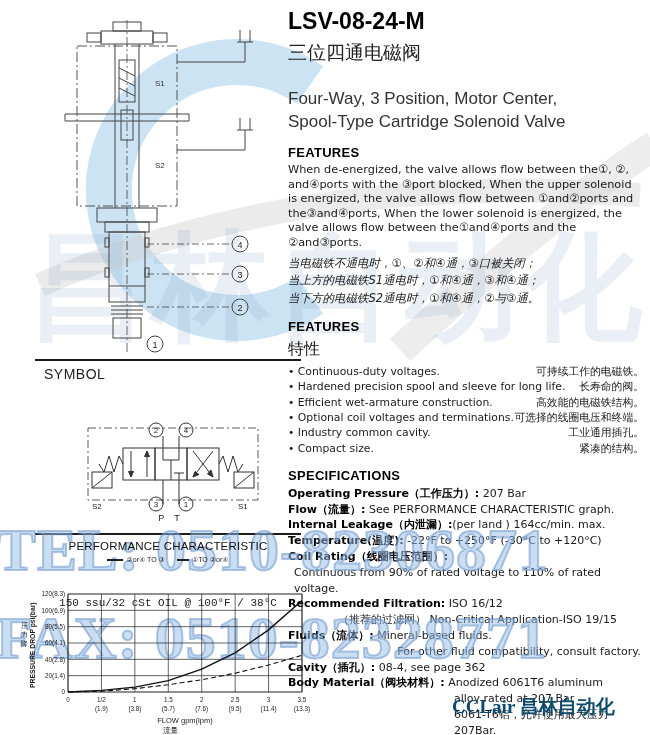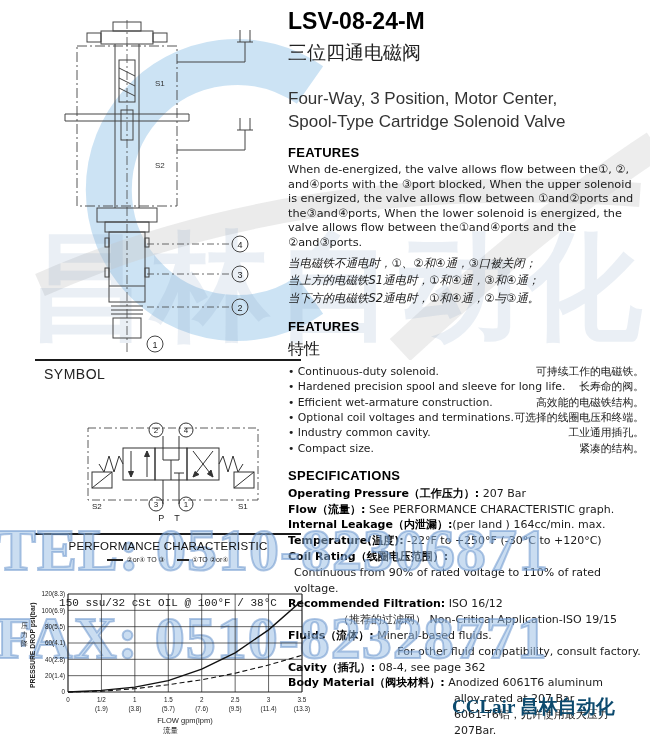--- a/index.html
+++ b/index.html
@@ -264,21 +264,21 @@
     <div class="op-cn" id="op-cn">
         <div class="">当电磁铁不通电时，①、②和④通，③口被关闭；</div>
         <div class="">当上方的电磁铁S1通电时，①和④通，③和④通；</div>
         <div class="">当下方的电磁铁S2通电时，①和④通，②与③通。</div>
       </div>
 
     <div class="sec-head">FEATURES</div>
     <div class="sec-head-cn">特性</div>
     <div class="feat-list" id="features-list">
         <div class="feat-row">
-          <span>• Continuous-duty solenoid.</span>
+          <span>• Continuous-duty voltages.</span>
           <span class="cn">可持续工作的电磁铁。</span>
         </div>
         <div class="feat-row">
           <span>• Hardened precision spool and sleeve for long life.</span>
           <span class="cn">长寿命的阀。</span>
         </div>
         <div class="feat-row">
           <span>• Efficient wet-armature construction.</span>
           <span class="cn">高效能的电磁铁结构。</span>
         </div>

